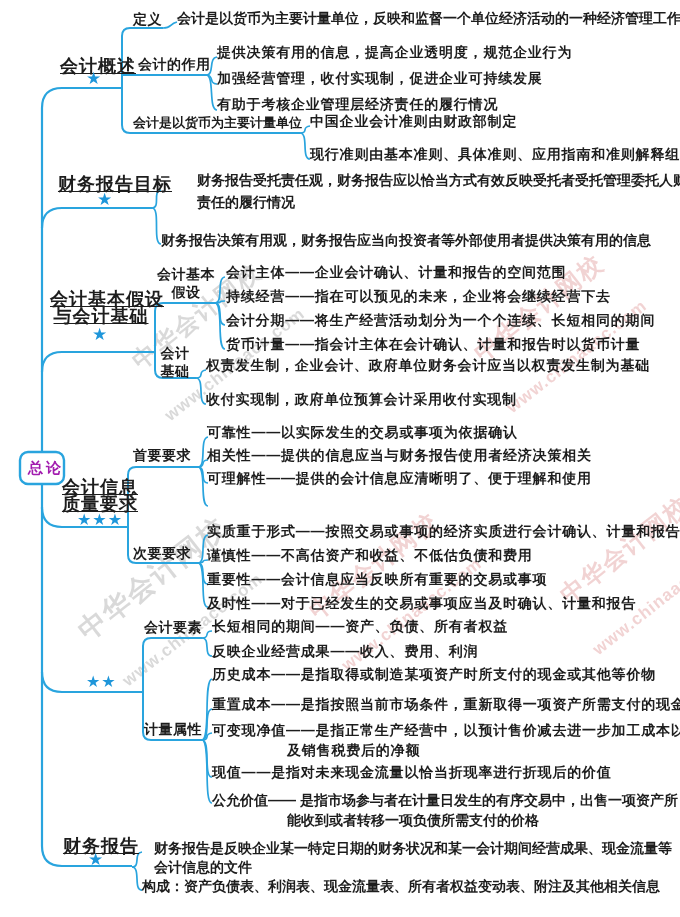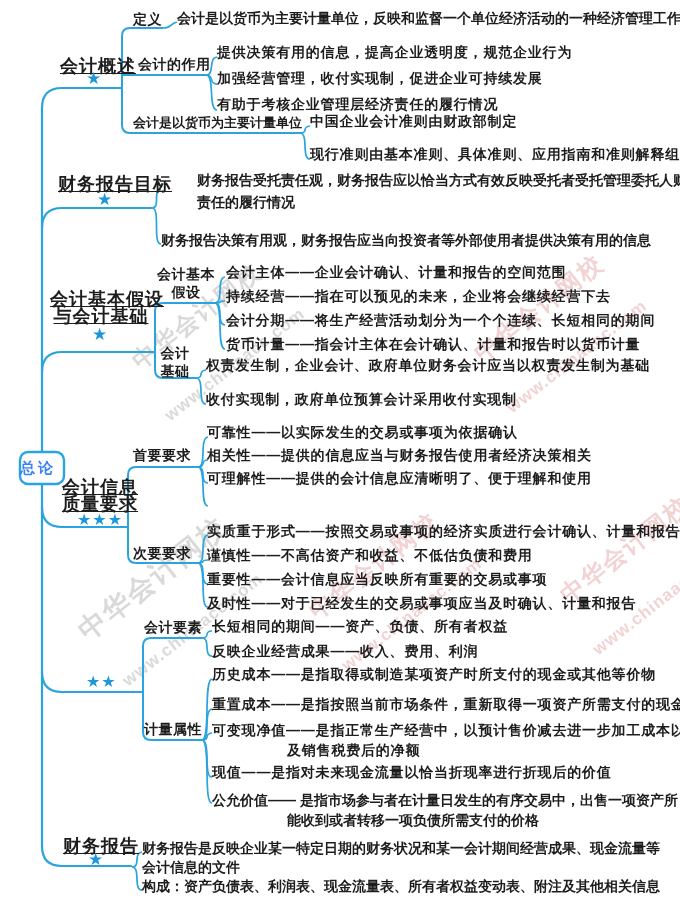--- a/index.html
+++ b/index.html
@@ -6,29 +6,29 @@
   #canvas{position:relative;width:680px;height:917px;background:#ffffff;overflow:hidden;
           font-family:"Liberation Sans","DejaVu Sans",sans-serif;}
   svg.lines{position:absolute;left:0;top:0;width:680px;height:917px;}
   .t{position:absolute;font-weight:700;font-size:14px;line-height:16px;color:#1d1d1d;
      letter-spacing:0.8px;white-space:pre;}
   .tight{letter-spacing:0;}
   .l1{font-size:18px;line-height:17px;text-align:center;letter-spacing:1px;text-decoration:underline;}
   .l2{letter-spacing:0.5px;}
   .l2small{font-size:13px;letter-spacing:0;}
   .ctr{text-align:center;}
-  .lh19{line-height:19px;}
+  .lh19{line-height:19px;margin-left:12px;}
   .lh20{line-height:20px;}
   .lh22{line-height:22px;margin-left:36px;}
   .hang{padding-left:75px;text-indent:-75px;}
   .star{position:absolute;color:#1E96DA;font-size:17px;line-height:17px;letter-spacing:1px;
         font-weight:700;}
   .root{position:absolute;left:20px;top:452px;width:44px;height:32px;display:flex;
-        align-items:center;justify-content:flex-start;font-size:15px;font-weight:700;
-        color:#3b82f6;letter-spacing:3px;}
+        align-items:center;justify-content:flex-end;font-size:15px;font-weight:700;
+        color:#a21caf;letter-spacing:3px;}
   .wm{position:absolute;transform:rotate(-38deg);font-weight:700;opacity:.5;
       white-space:pre;text-align:center;pointer-events:none;}
   .wm .wm-name{display:block;font-size:24px;letter-spacing:2px;}
   .wm .wm-url{display:block;font-size:17px;letter-spacing:1px;}
   .wm.big .wm-name{font-size:28px;}
   .wm.gray{color:#b5b5b5;}
   .wm.red{color:#e5a8a8;}
 </style>
 </head>
 <body>

